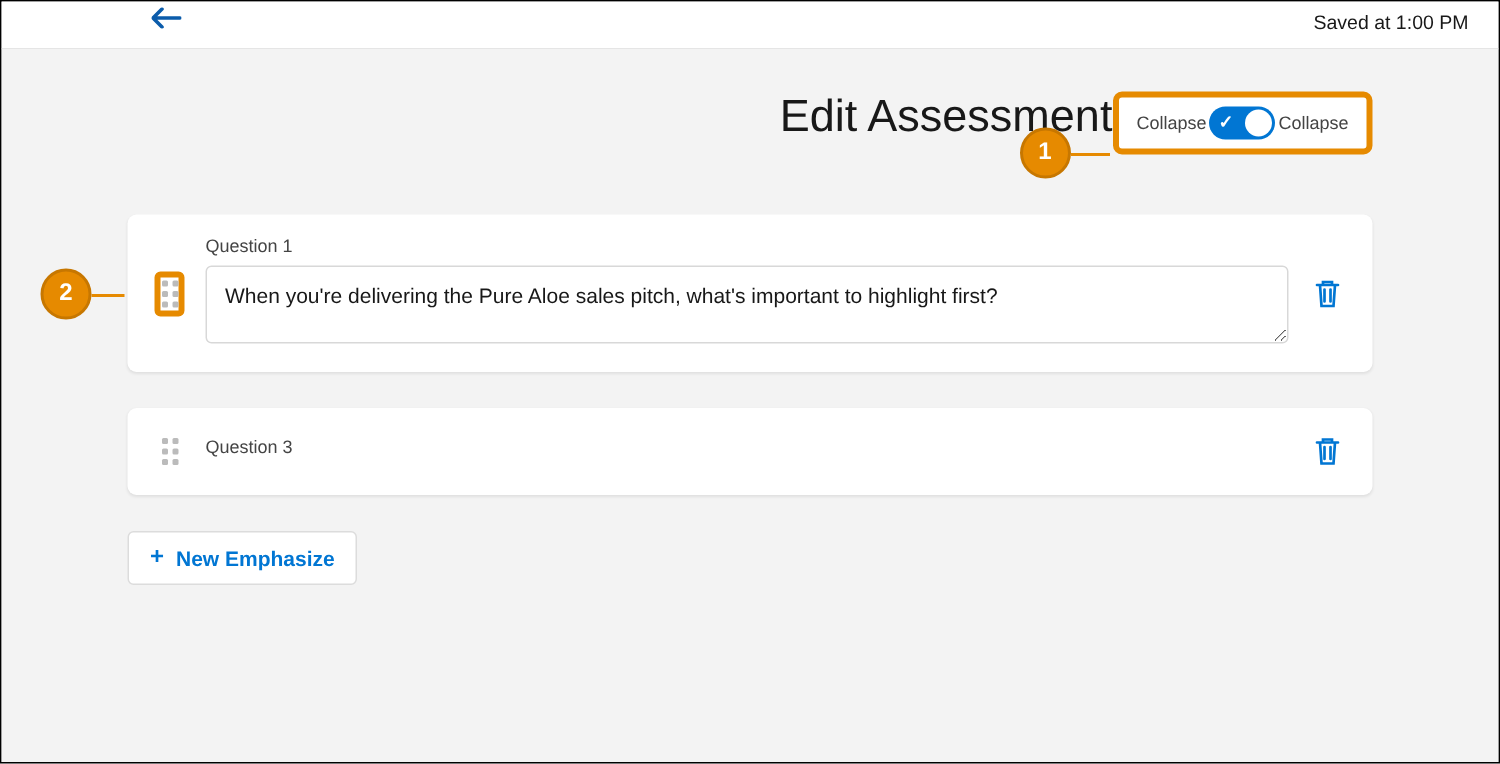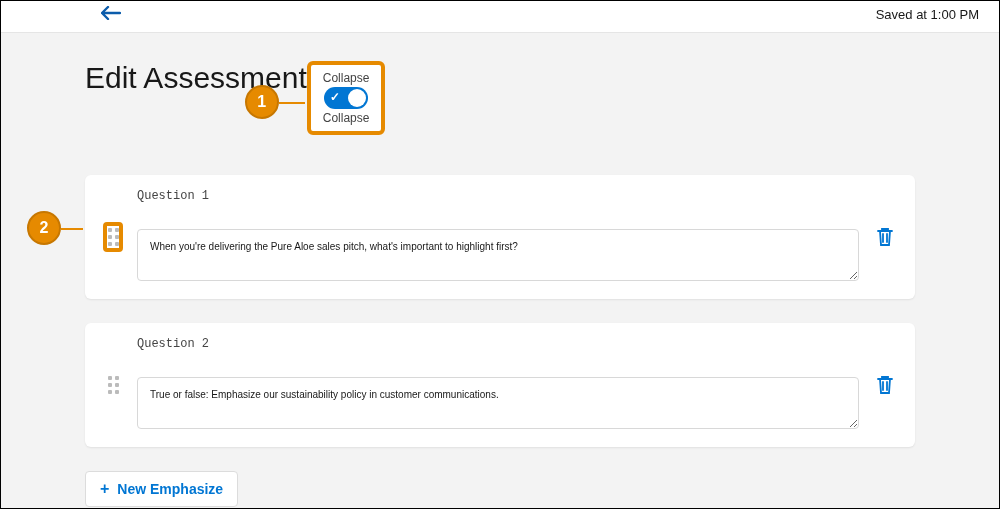--- a/index.html
+++ b/index.html
@@ -23,35 +23,35 @@
   .back-arrow { color: #0b5cab; cursor: pointer; }
   .saved-text { font-size: 13px; color: #181818; }
   .content-area {
     background: #f3f3f3;
     height: calc(100% - 32px);
     padding: 28px 40px 20px 40px;
     position: relative;
   }
   .page-header {
     display: flex;
-    justify-content: flex-start;
+    justify-content: flex-end;
     align-items: flex-start;
     margin: 0 44px 40px 44px;
   }
   .page-title {
     font-size: 30px;
     font-weight: 400;
     color: #181818;
   }
   .collapse-box {
     border: 4px solid #e68a00;
     border-radius: 6px;
     padding: 6px 12px;
     display: flex;
-    flex-direction: column;
+    flex-direction: row;
     align-items: center;
     gap: 2px;
     position: relative;
     background: #fff;
   }
   .collapse-label, .enabled-label { font-size: 12px; color: #444; }
   .toggle {
     width: 44px; height: 22px;
     background: #0176d3;
     border-radius: 11px;
@@ -124,34 +124,32 @@
   .drag-dots span {
     width: 4px; height: 4px;
     background: #bbb;
     border-radius: 1px;
   }
   .question-body { flex: 1; }
   .question-label {
     font-size: 12px;
     color: #444;
     margin-bottom: 6px;
-    font-family: Liberation Mono, monospace;
   }
   .question-textarea {
     width: 100%;
     height: 52px;
     padding: 10px 12px;
-    font-size: 10px;
+    font-size: 14px;
     font-family: inherit;
     border: 1px solid #d8d8d8;
     border-radius: 4px;
     resize: both;
     color: #181818;
     line-height: 1.4;
-    margin-top: 20px;
   }
   .delete-btn {
     width: 24px; height: 24px;
     display: flex; align-items: center; justify-content: center;
     cursor: pointer;
     color: #0176d3;
   }
   .new-question-btn {
     margin-left: 44px;
     background: #fff;
@@ -235,22 +233,21 @@
       <div class="drag-dots">
           <span></span>
           <span></span>
           <span></span>
           <span></span>
           <span></span>
           <span></span>
         </div>
     </div>
     <div class="question-body">
-      <div class="question-label">Question 2</div>
-      <textarea class="question-textarea" style="">True or false: Emphasize our sustainability policy in customer communications.</textarea>
+      <div class="question-label">Question 3</div>
     </div>
     <div class="delete-btn">
       <svg width="18" height="20" viewBox="0 0 18 20">
         <path d="M2 4h14 M6 4V2h6v2 M4 4l1 14h8l1-14 M7 7v8 M11 7v8" stroke="#0176d3" stroke-width="1.8" fill="none" stroke-linecap="round"></path>
       </svg>
     </div>
   </div>
 
   <button class="new-question-btn">
     <span class="plus">+</span>

